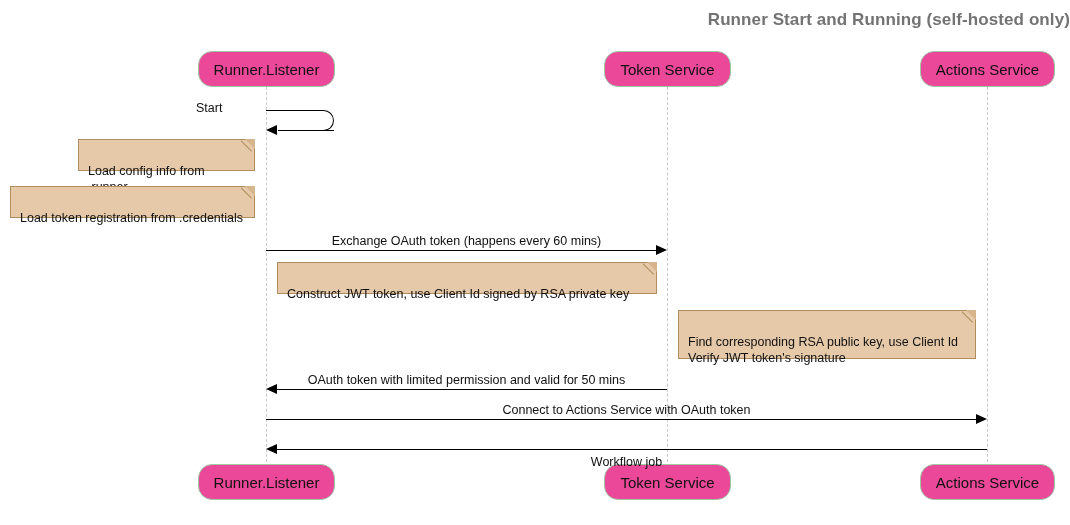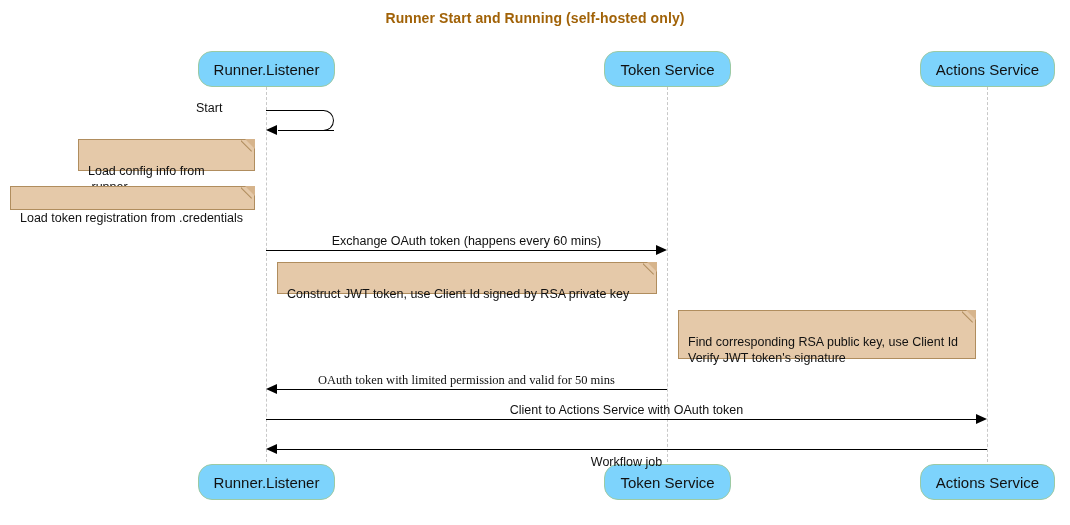--- a/index.html
+++ b/index.html
@@ -19,31 +19,31 @@
     position: absolute;
     left: 0; top: 0;
     width: 1070px;
     height: 525px;
   }
   .diagram-title {
     position: absolute;
     left: 0;
     top: 10px;
     width: 1070px;
-    text-align: center;
-    font-size: 14px;
+    text-align: right;
+    font-size: 17px;
     font-weight: bold;
-    color: #a16207;
+    color: #737373;
     letter-spacing: 0.1px;
   }
   
   .participant {
     position: absolute;
     box-sizing: border-box;
-    background: #7dd3fc;
+    background: #ec4899;
     border: 1px solid #9ccaa3;
     border-radius: 14px;
     display: flex;
     align-items: center;
     justify-content: center;
     font-size: 15px;
     color: #111111;
     white-space: nowrap;
     height: 36px;
   }
@@ -177,21 +177,21 @@
     <div class="seg-bottom" style="left:12px; top:20px; width:56px;"></div>
     <div class="arrowhead left" style="left:0px; top:15px;"></div>
   </div>
 
   <div class="note" style="left:78px; top:139px; width:177px; height:32px;">
     <span>Load config info from .runner</span>
     <span class="fold"></span>
     <span class="fold-line"></span>
   </div>
 
-  <div class="note" style="left:10px; top:186px; width:245px; height:24px;">
+  <div class="note" style="left:10px; top:186px; width:245px; height:32px;">
     <span>Load token registration from .credentials</span>
     <span class="fold"></span>
     <span class="fold-line"></span>
   </div>
 
   <div class="msg-label" style="left:266px; top:234px; width:401px;">Exchange OAuth token (happens every 60 mins)</div>
   <div class="msg-line" style="left:266px; top:250px; width:390px;"></div>
   <div class="arrowhead right" style="left:656px; top:245px;"></div>
 
   <div class="note" style="left:678px; top:310px; width:298px; height:49px;">
@@ -200,25 +200,25 @@
     <span class="fold"></span>
     <span class="fold-line"></span>
   </div>
 
   <div class="note" style="left:277px; top:262px; width:380px; height:32px;">
     <span>Construct JWT token, use Client Id signed by RSA private key</span>
     <span class="fold"></span>
     <span class="fold-line"></span>
   </div>
 
-  <div class="msg-label" style="left:266px; top:373px; width:401px;font-family:Liberation Serif, serif;">OAuth token with limited permission and valid for 50 mins</div>
+  <div class="msg-label" style="left:266px; top:373px; width:401px;">OAuth token with limited permission and valid for 50 mins</div>
   <div class="msg-line" style="left:277px; top:389px; width:390px;"></div>
   <div class="arrowhead left" style="left:266px; top:384px;"></div>
 
-  <div class="msg-label" style="left:266px; top:403px; width:721px;">Client to Actions Service with OAuth token</div>
+  <div class="msg-label" style="left:266px; top:403px; width:721px;">Connect to Actions Service with OAuth token</div>
   <div class="msg-line" style="left:266px; top:419px; width:710px;"></div>
   <div class="arrowhead right" style="left:976px; top:414px;"></div>
 
   <div class="msg-label" style="left:266px; top:455px; width:721px;">Workflow job</div>
   <div class="msg-line" style="left:277px; top:449px; width:710px;"></div>
   <div class="arrowhead left" style="left:266px; top:444px;"></div>
 
 </div>
 
 </body></html>

